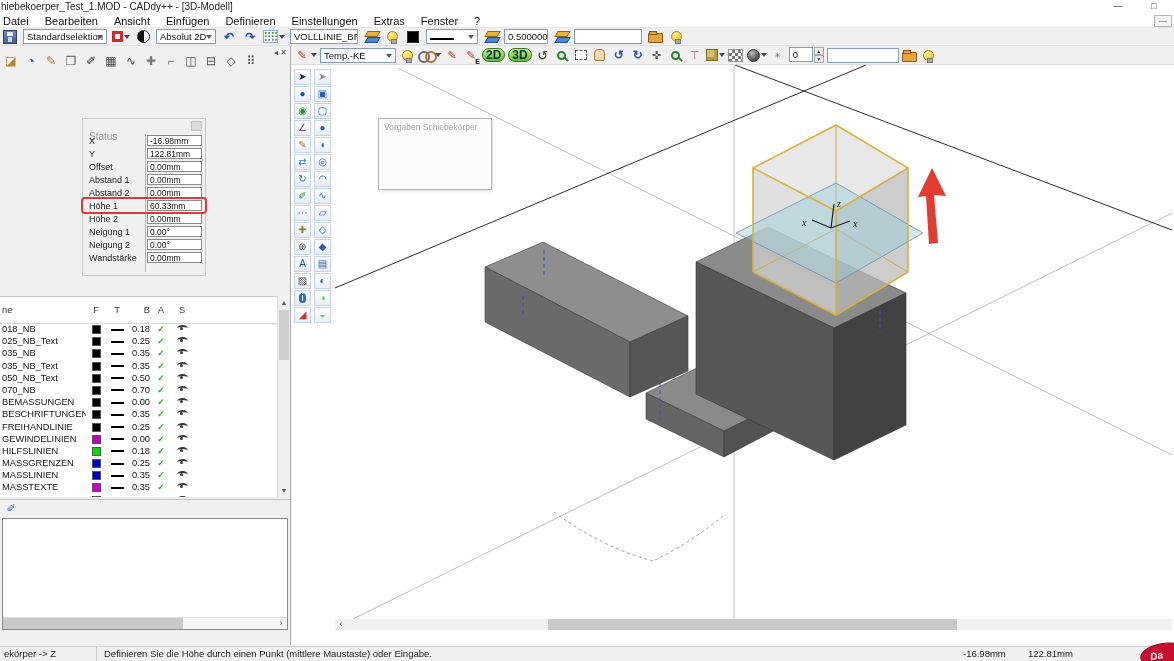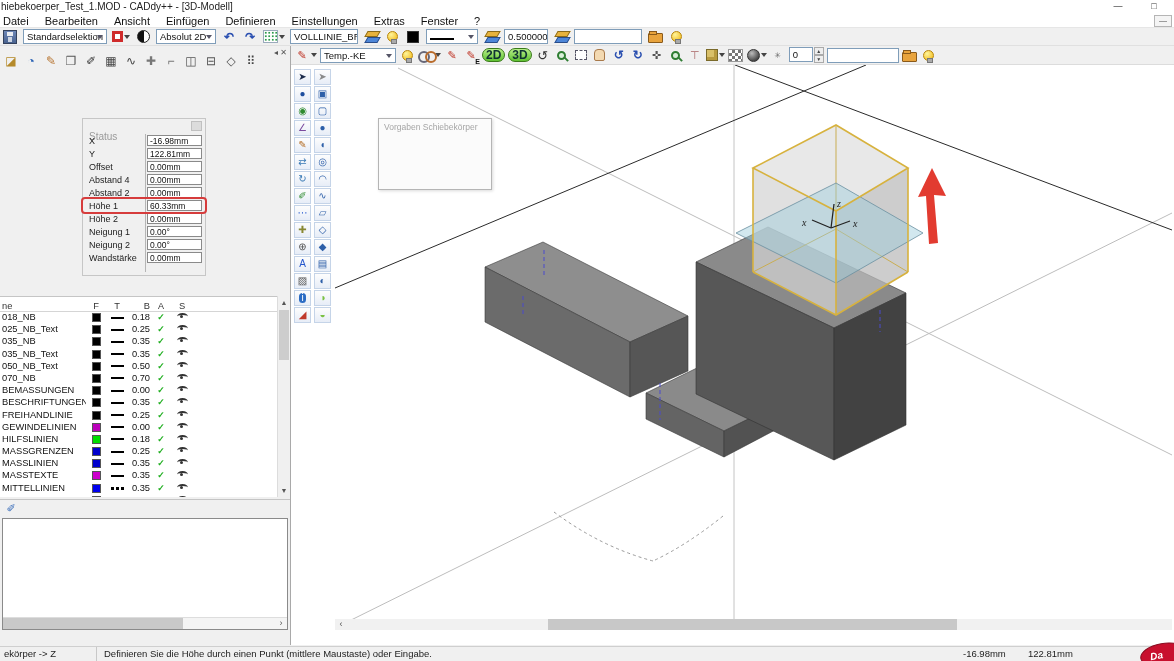--- a/index.html
+++ b/index.html
@@ -98,21 +98,21 @@
   #statusbox .sb-divider{position:absolute;left:62px;top:15px;bottom:3px;width:1px;background:#b5b5b5;}
   .sb-rows{position:absolute;left:0;top:15px;right:0;}
   .sb-row{display:flex;align-items:center;height:13px;padding:0 3px 0 6px;position:relative;}
   .sb-label{flex:1;font-size:9px;color:#222;}
   .sb-input{width:55px;height:11px;background:#fff;border:1px solid #8a8a8a;font-size:8.5px;line-height:10px;padding:0 2px;
             white-space:nowrap;overflow:hidden;}
   .sb-row.hl{outline:2px solid #d63c3c;border-radius:2px;z-index:3;}
 
   
   #layertable{position:absolute;left:0;top:250px;width:277px;height:201px;background:#fff;border-top:1px solid #c5c5c5;overflow:hidden;}
-  .thead{display:flex;height:15px;border-bottom:1px solid #d5d5d5;font-size:9.3px;color:#333;align-items:flex-end;background:#fff;}
+  .thead{display:flex;height:27px;border-bottom:1px solid #d5d5d5;font-size:9.3px;color:#333;align-items:center;background:#fff;}
   .trow{display:flex;height:12.2px;align-items:flex-start;font-size:9.3px;color:#111;}
   .c{overflow:hidden;white-space:nowrap;}
   .c.name{width:86px;padding-left:2px;}
   .c.f{width:20px;text-align:center;}
   .c.t{width:22px;text-align:center;}
   .c.b{width:24px;text-align:right;padding-right:2px;}
   .c.a{width:18px;text-align:center;color:#1fae1f;font-weight:bold;font-size:9px;}
   .c.s{width:24px;text-align:center;}
   .swatch{display:inline-block;width:9px;height:9px;border:1px solid #555;vertical-align:middle;}
   .lt{display:inline-block;width:13px;height:2px;background:#000;vertical-align:middle;}
@@ -326,21 +326,21 @@
               <span class="sb-label">Y</span>
               <span class="sb-input">122.81mm</span>
             </div>
 
             <div class="sb-row">
               <span class="sb-label">Offset</span>
               <span class="sb-input">0.00mm</span>
             </div>
 
             <div class="sb-row">
-              <span class="sb-label">Abstand 4</span>
+              <span class="sb-label">Abstand 1</span>
               <span class="sb-input">0.00mm</span>
             </div>
 
             <div class="sb-row">
               <span class="sb-label">Abstand 2</span>
               <span class="sb-input">0.00mm</span>
             </div>
 
             <div class="sb-row hl">
               <span class="sb-label">Höhe 1</span>

